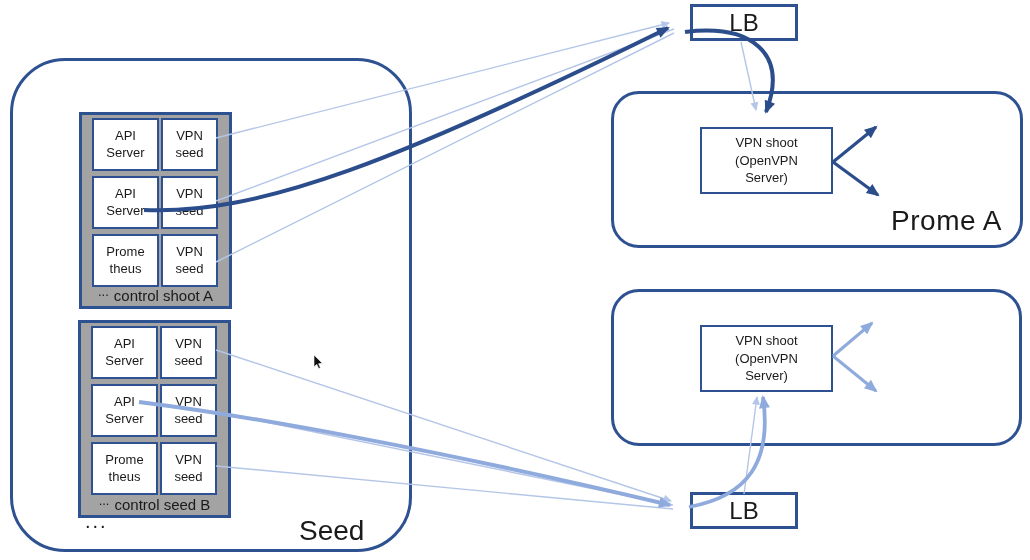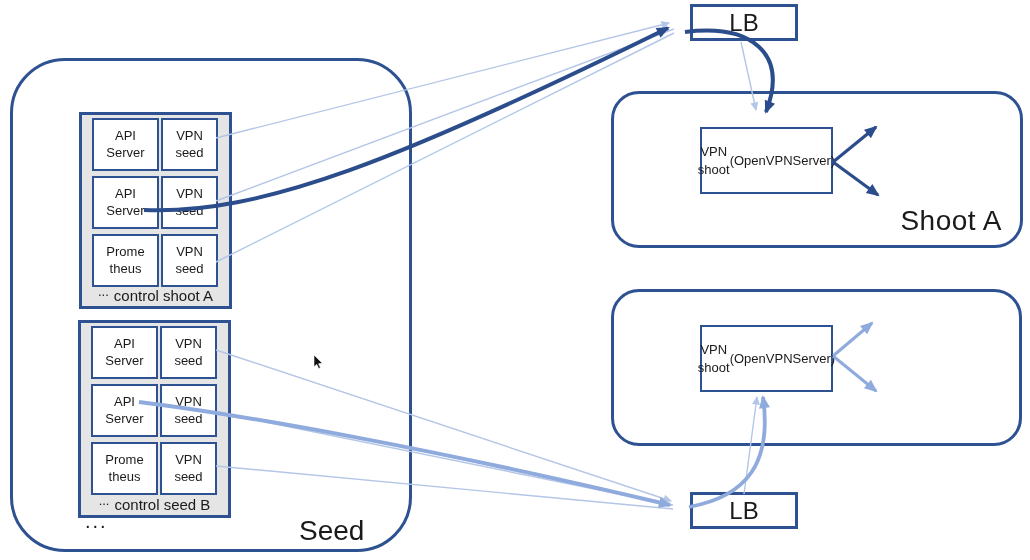--- a/index.html
+++ b/index.html
@@ -30,21 +30,21 @@
   .shoot-b{left:611px;top:289px;width:411px;}
   .shoot-label{
     position:absolute;right:18px;bottom:8px;font-size:28px;color:var(--text);
     letter-spacing:0.5px;
   }
   .shoot-b .shoot-label{bottom:12px;}
   .seed-label{left:299px;top:515px;font-size:28px;}
   .seed-ellipsis{left:85px;top:510px;font-size:20px;letter-spacing:2px;}
   
   .control-plane{
-    border:3px solid var(--dark-navy);background:#e5e5e5;padding-left:48px;
+    border:3px solid var(--dark-navy);background:#a3a3a3;padding-left:48px;
   }
   .cp-a{left:79px;top:112px;width:153px;height:197px;}
   .cp-b{left:78px;top:320px;width:153px;height:198px;}
   .cp-grid{
     position:absolute;left:10px;top:3px;
     display:grid;grid-template-columns:67px 57px;grid-auto-rows:53px;gap:5px 2px;
   }
   .cell{
     border:2px solid var(--dark-navy);background:#fff;
     display:flex;flex-direction:column;align-items:center;justify-content:center;
@@ -60,21 +60,21 @@
   .lb-box{
     width:108px;height:37px;border:3px solid var(--dark-navy);background:#fff;
     display:flex;align-items:center;justify-content:center;font-size:24px;
   }
   .lb-top{left:690px;top:4px;}
   .lb-bottom{left:690px;top:492px;}
   
   .vpn-box{
     position:absolute;left:86px;top:33px;width:133px;height:67px;
     border:2px solid var(--dark-navy);background:#fff;
-    display:flex;flex-direction:row;align-items:center;justify-content:center;
+    display:flex;flex-direction:column;align-items:center;justify-content:center;
     font-size:13px;line-height:1.35;text-align:center;
   }
   
   #connectors{position:absolute;left:0;top:0;pointer-events:none;}
   .ln-thin{stroke:var(--pale-blue);stroke-width:1.4;fill:none;}
   .ln-dark{stroke:var(--dark-arrow);stroke-width:4;fill:none;}
   .ln-dark-fan{stroke:var(--dark-arrow);stroke-width:3.2;fill:none;}
   .ln-med{stroke:var(--medium-blue);stroke-width:4;fill:none;}
   .ln-med-curve{stroke:var(--medium-blue);stroke-width:3.8;fill:none;}
   .ln-med-fan{stroke:var(--medium-blue);stroke-width:3;fill:none;}
@@ -164,21 +164,21 @@
   <div class="abs lb-box lb-bottom">
     <span>LB</span>
   </div>
 
   <div class="abs shoot-container shoot-a">
     <div class="vpn-box">
       <span>VPN shoot</span>
       <span>(OpenVPN</span>
       <span>Server)</span>
     </div>
-    <div class="shoot-label">Shoot A</div>
+    <div class="shoot-label">Prome A</div>
   </div>
 
   <div class="abs shoot-container shoot-b">
     <div class="vpn-box">
       <span>VPN shoot</span>
       <span>(OpenVPN</span>
       <span>Server)</span>
     </div>
   </div>
 

